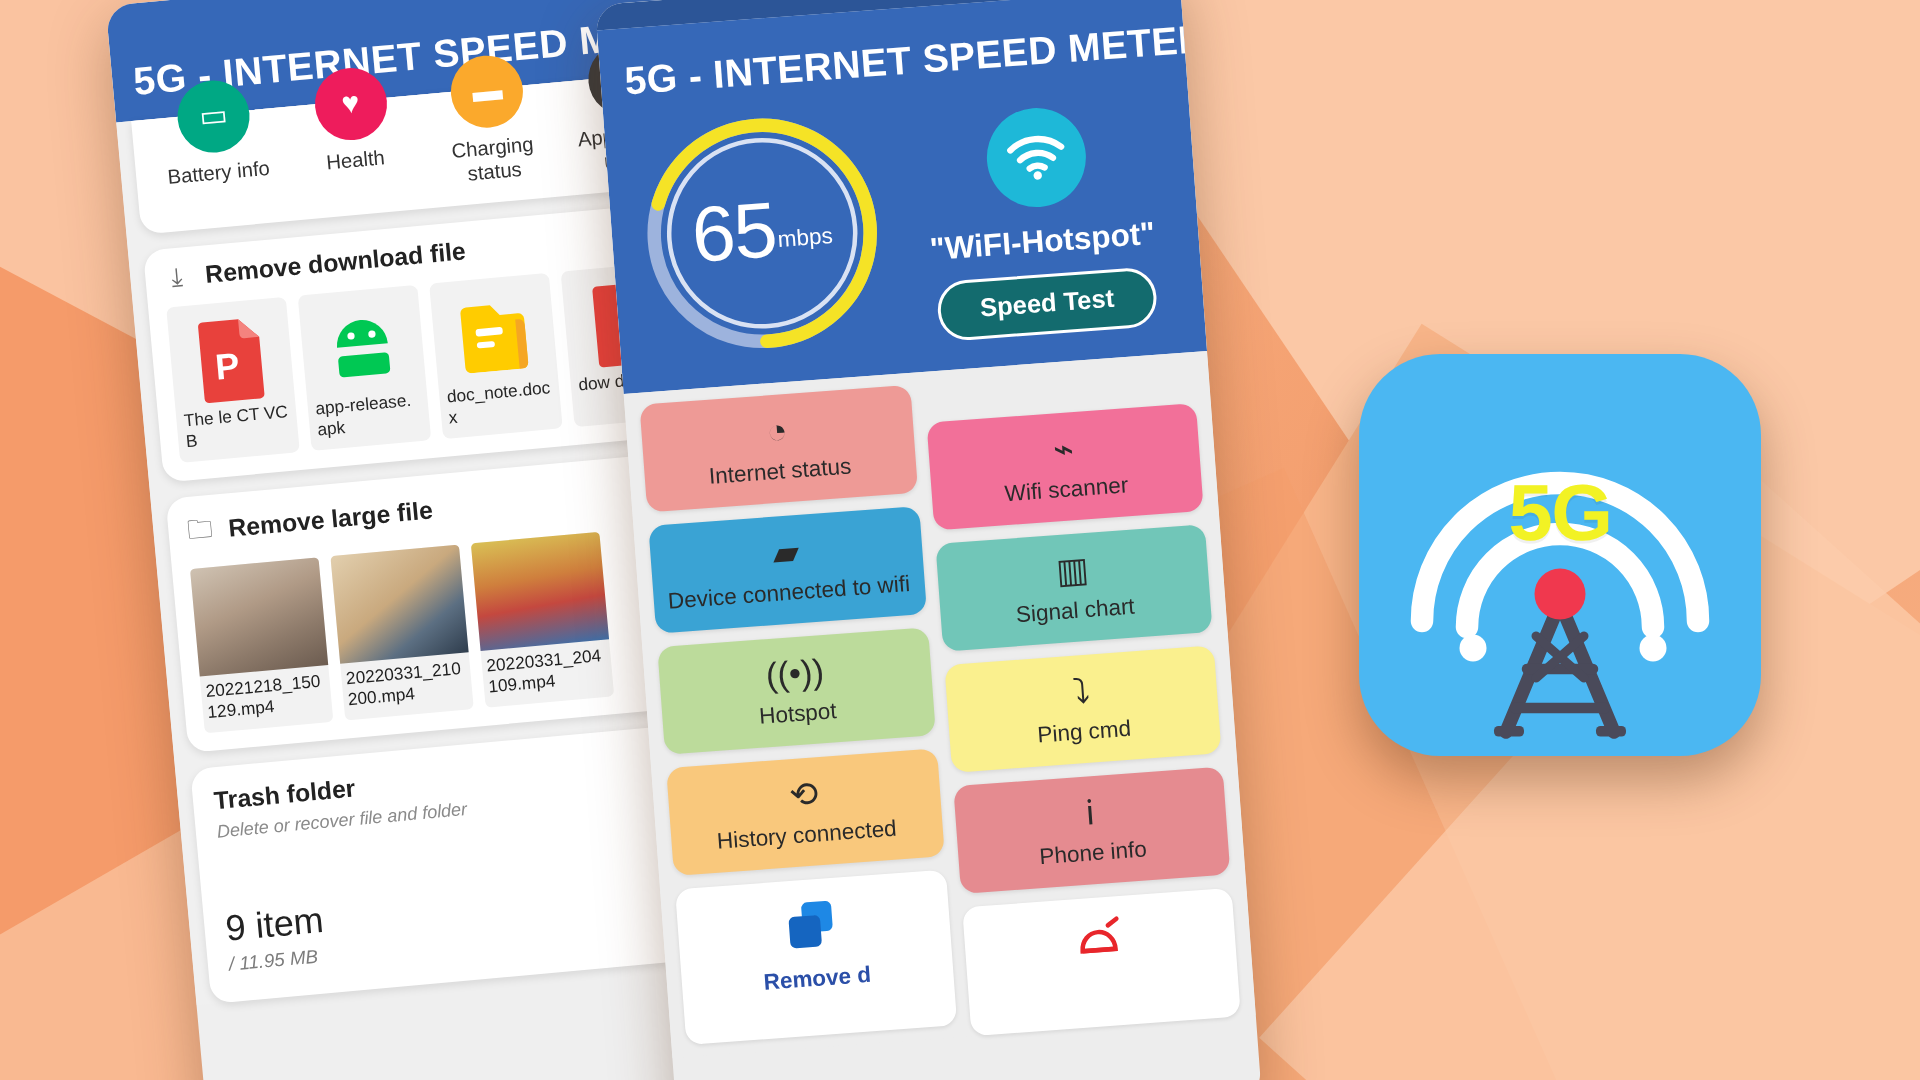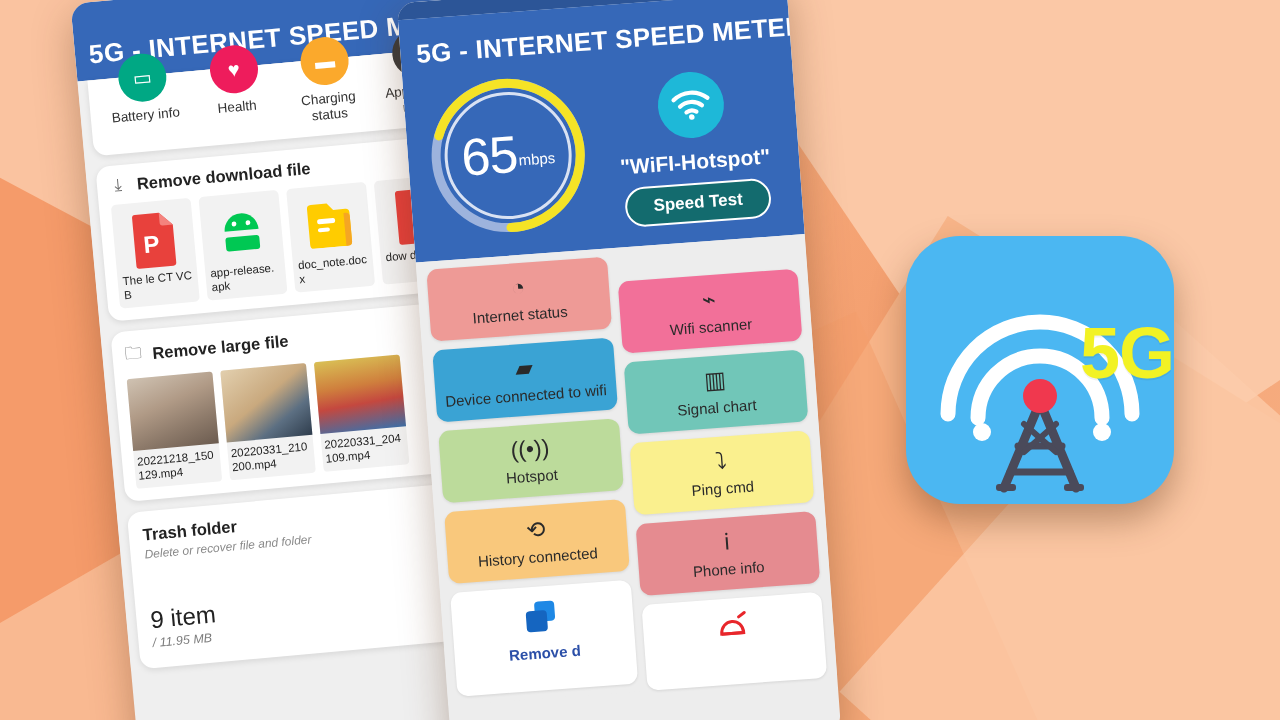--- a/index.html
+++ b/index.html
@@ -168,22 +168,22 @@
   
   #app-icon {
     position: absolute; left: 906px; top: 236px;
     width: 268px; height: 268px;
     border-radius: 54px; background: #4BB7F2;
     box-shadow: 0 16px 34px rgba(90,50,20,.38);
     overflow: hidden;
   }
   #app-icon .g5 {
     position: absolute; left: 0; right: 0; top: 76px;
-    text-align: right; color: #F2F224;
-    font-weight: 700; font-size: 72px; letter-spacing: -1px;
+    text-align: center; color: #F2F224;
+    font-weight: 700; font-size: 53px; letter-spacing: -1px;
     z-index: 3; text-shadow: 0 2px 0 rgba(0,0,0,.06);
   }
 </style>
 </head>
 <body>
 
 <div id="stage">
 
   <div class="bg-base"></div>
   <div class="shard bg-a"></div>

